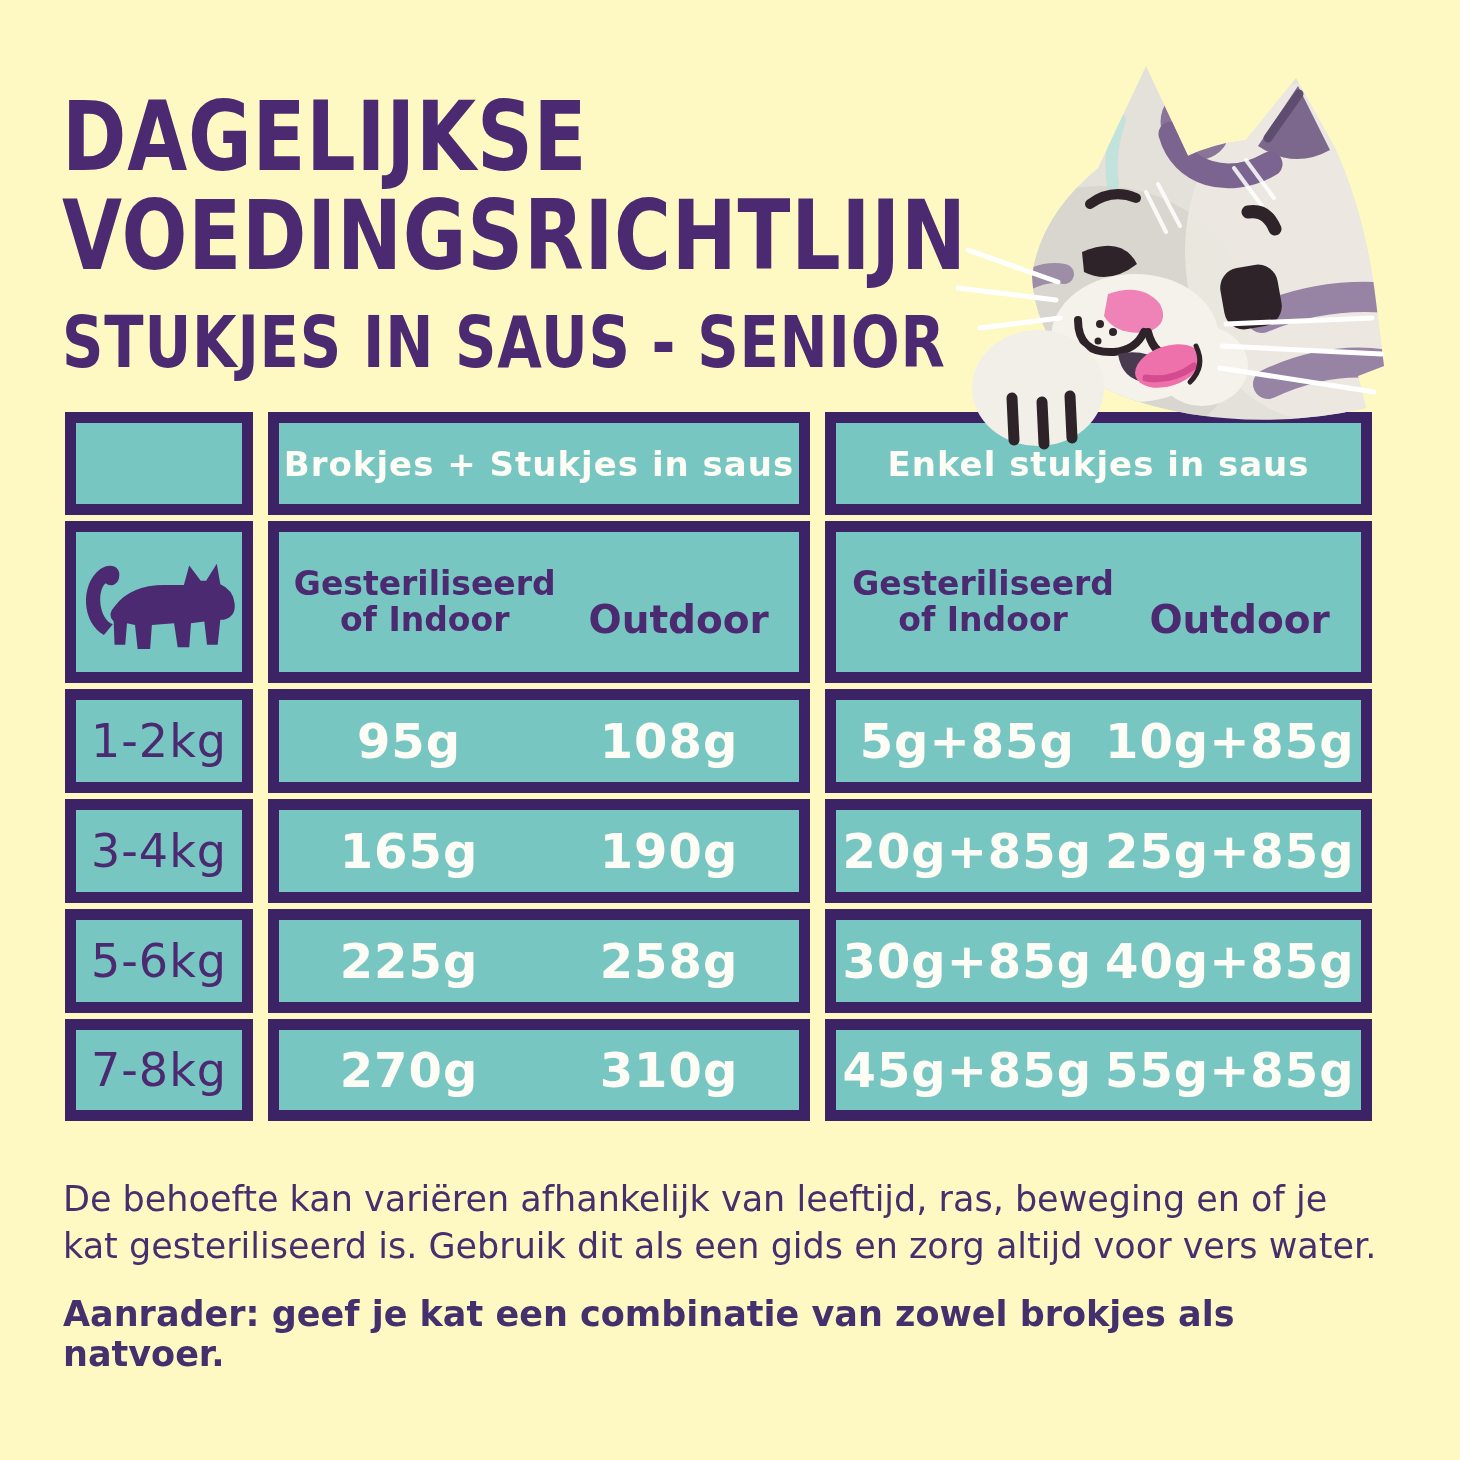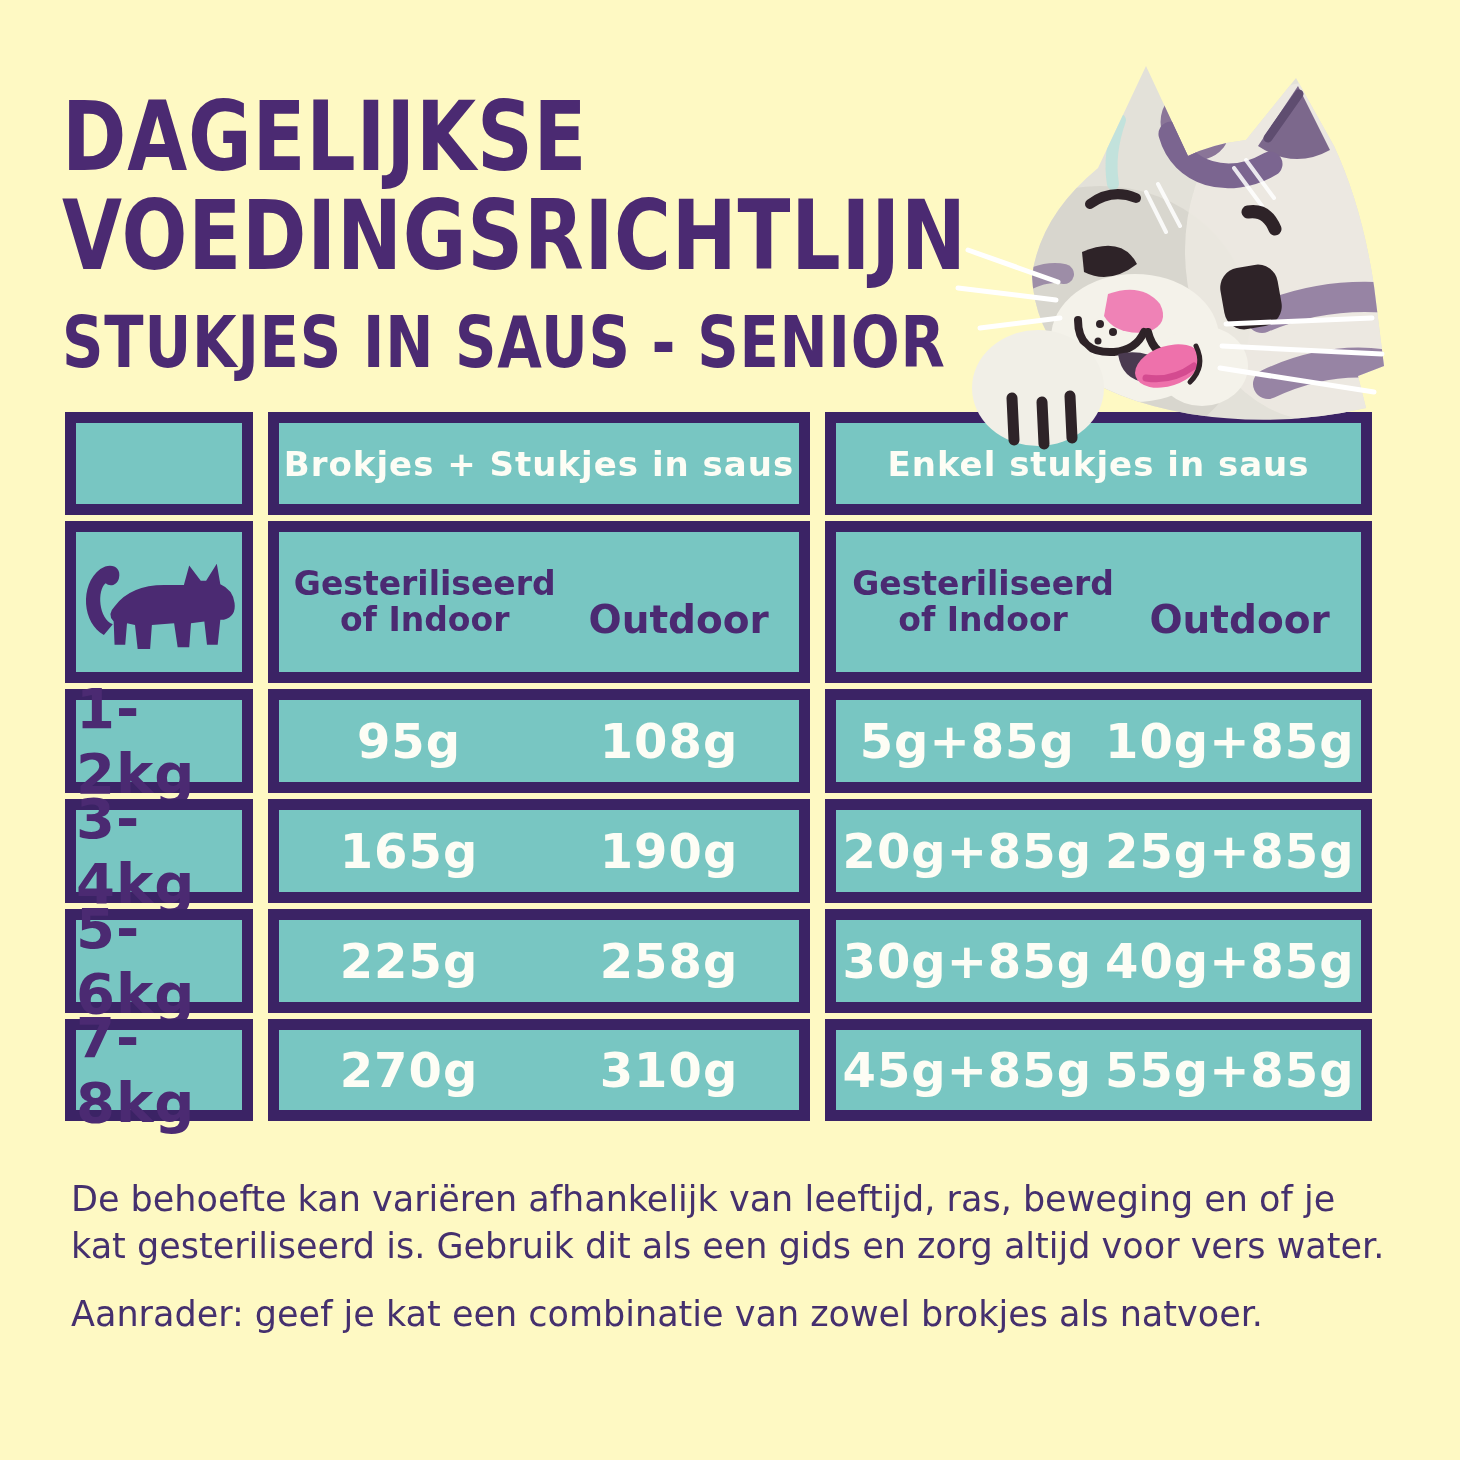--- a/index.html
+++ b/index.html
@@ -23,27 +23,27 @@
     column-gap:15px;row-gap:6px;
   }
   .cell{
     background:#78c6c2;border:11px solid #3b2365;box-sizing:border-box;
     display:flex;align-items:center;justify-content:center;
   }
   .group-header{color:#fdfdf5;font-weight:bold;font-size:34px;letter-spacing:1px;text-align:center;}
   .sub-cell{display:flex;justify-content:center;padding:0 6px;}
   .sub-left{width:55%;text-align:center;color:#4b2a72;font-weight:bold;font-size:33px;line-height:1.1;}
   .sub-right{width:45%;text-align:center;color:#4b2a72;font-weight:bold;font-size:39px;padding-top:34px;box-sizing:border-box;}
-  .weight-label{color:#4b2a72;font-weight:bold;font-size:56px;letter-spacing:1px;}
+  .weight-label{color:#4b2a72;font-weight:normal;font-size:46px;letter-spacing:1px;}
   .vals{display:flex;width:100%;}
   .vals span{flex:1;text-align:center;color:#fdfdf5;font-weight:bold;font-size:48px;letter-spacing:1px;}
   
-  .footer{position:absolute;left:71px;top:1176px;width:1330px;color:#45306e;z-index:1;}
+  .footer{position:absolute;left:63px;top:1176px;width:1330px;color:#45306e;z-index:1;}
   .footer-note{font-size:35px;line-height:1.34;margin:0;}
-  .footer-advice{font-size:35px;font-weight:normal;margin:24px 0 0 0;}
+  .footer-advice{font-size:35px;font-weight:bold;margin:24px 0 0 0;}
   
   .cat-mascot{position:absolute;left:950px;top:36px;width:460px;height:420px;z-index:5;}
   .cat-icon-wrap{width:160px;height:118px;}
 </style>
 </head>
 <body>
 
 <div class="canvas">
 
   <div class="title-block">

